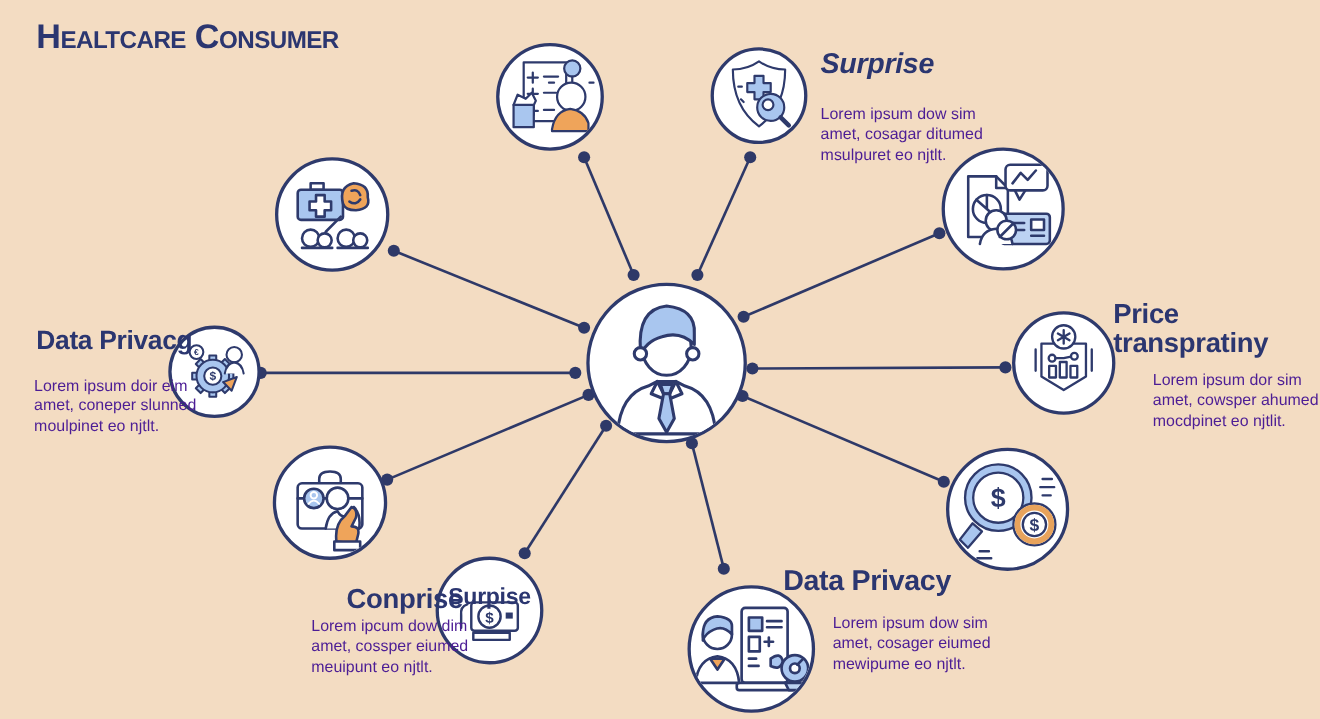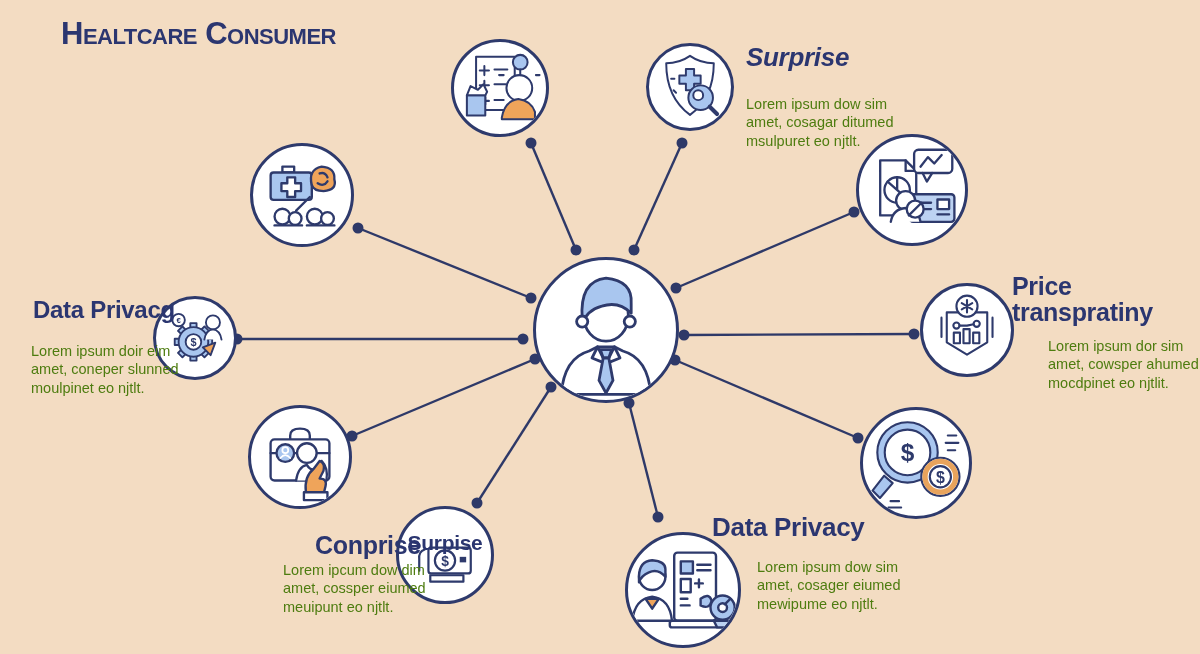--- a/index.html
+++ b/index.html
@@ -14,29 +14,28 @@
     position:absolute; background:#fff;
     border:3px solid #2e3a6c; border-radius:50%;
     box-sizing:border-box; overflow:hidden;
   }
   .node svg { width:100%; height:100%; display:block; }
   .title {
     position:absolute; left:33px; top:18px; width:420px;
     font-variant:small-caps; font-weight:bold;
     font-size:31px; line-height:1.04; letter-spacing:-0.5px;
     color:#2b3670;
-    margin-left:28px;
   }
   .heading {
     position:absolute; font-weight:bold; color:#2b3670;
     letter-spacing:-0.3px; white-space:nowrap;
   }
   .heading-2l { white-space:normal; line-height:1.02; }
   .body-text {
-    position:absolute; color:#4d7c0f; font-size:14.5px; line-height:1.26;
+    position:absolute; color:#4c1d95; font-size:14.5px; line-height:1.26;
   }
   .body-text div { white-space:nowrap; }
   .node-label {
     position:absolute; width:100%; text-align:center;
     font-weight:bold; color:#2b3670; font-size:21px; letter-spacing:-0.3px;
   }
 </style>
 </head>
 <body>
 

